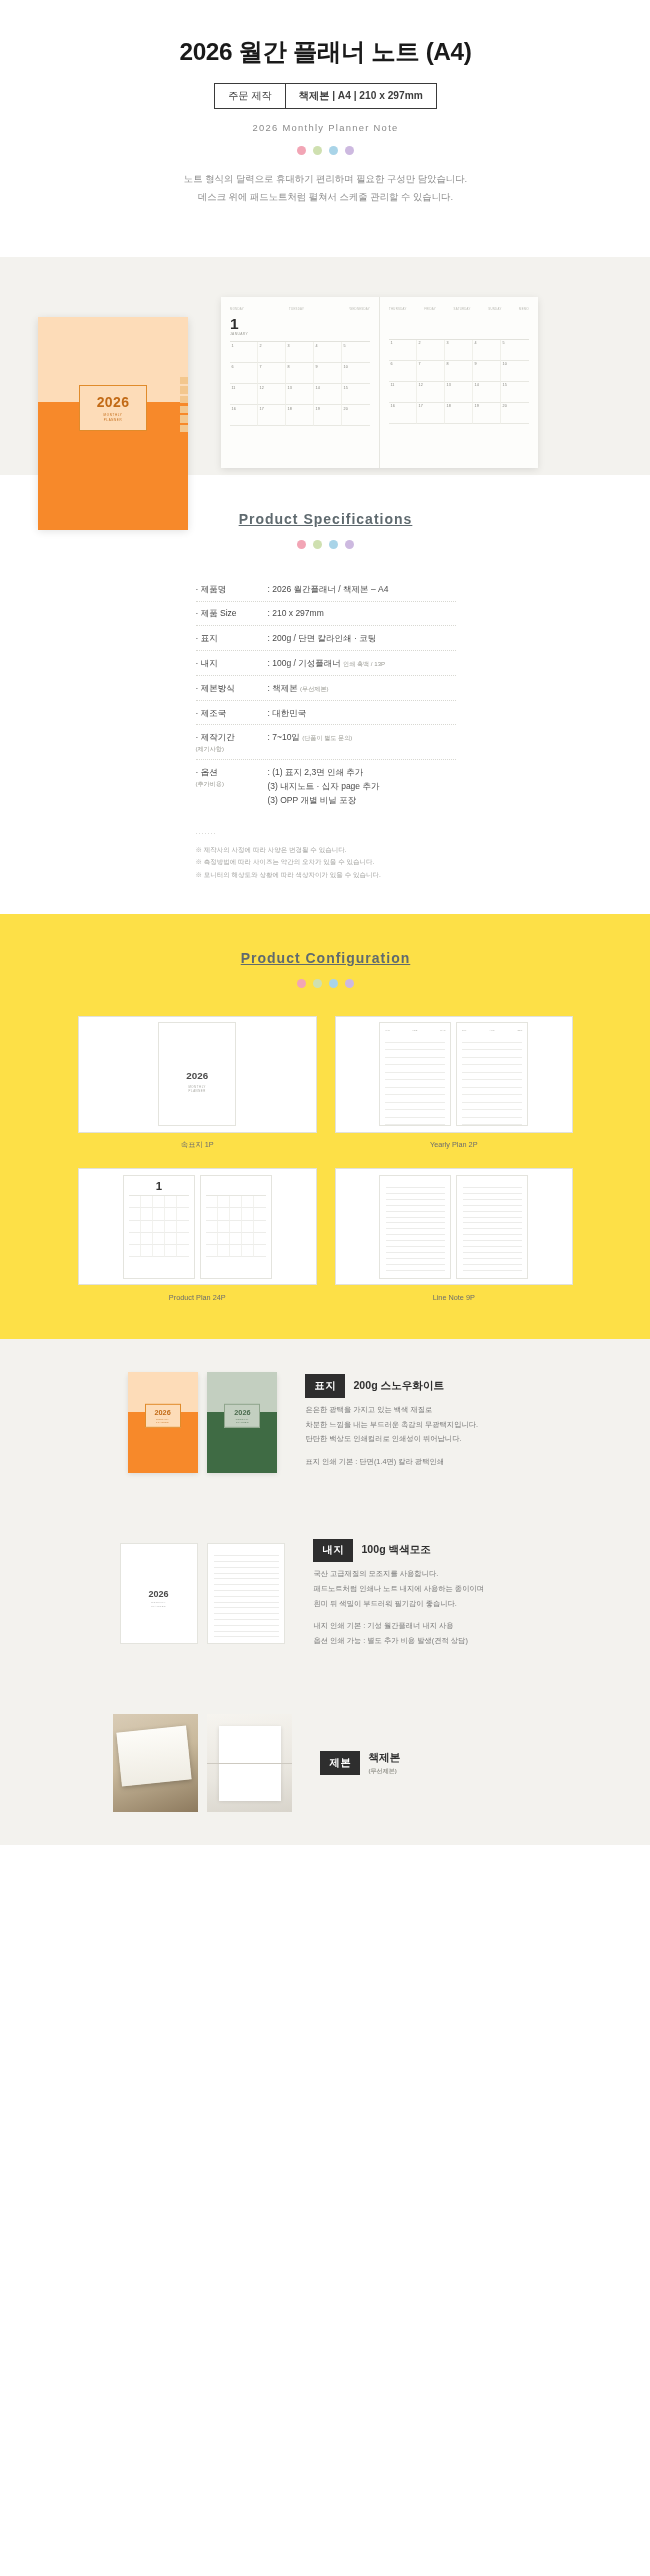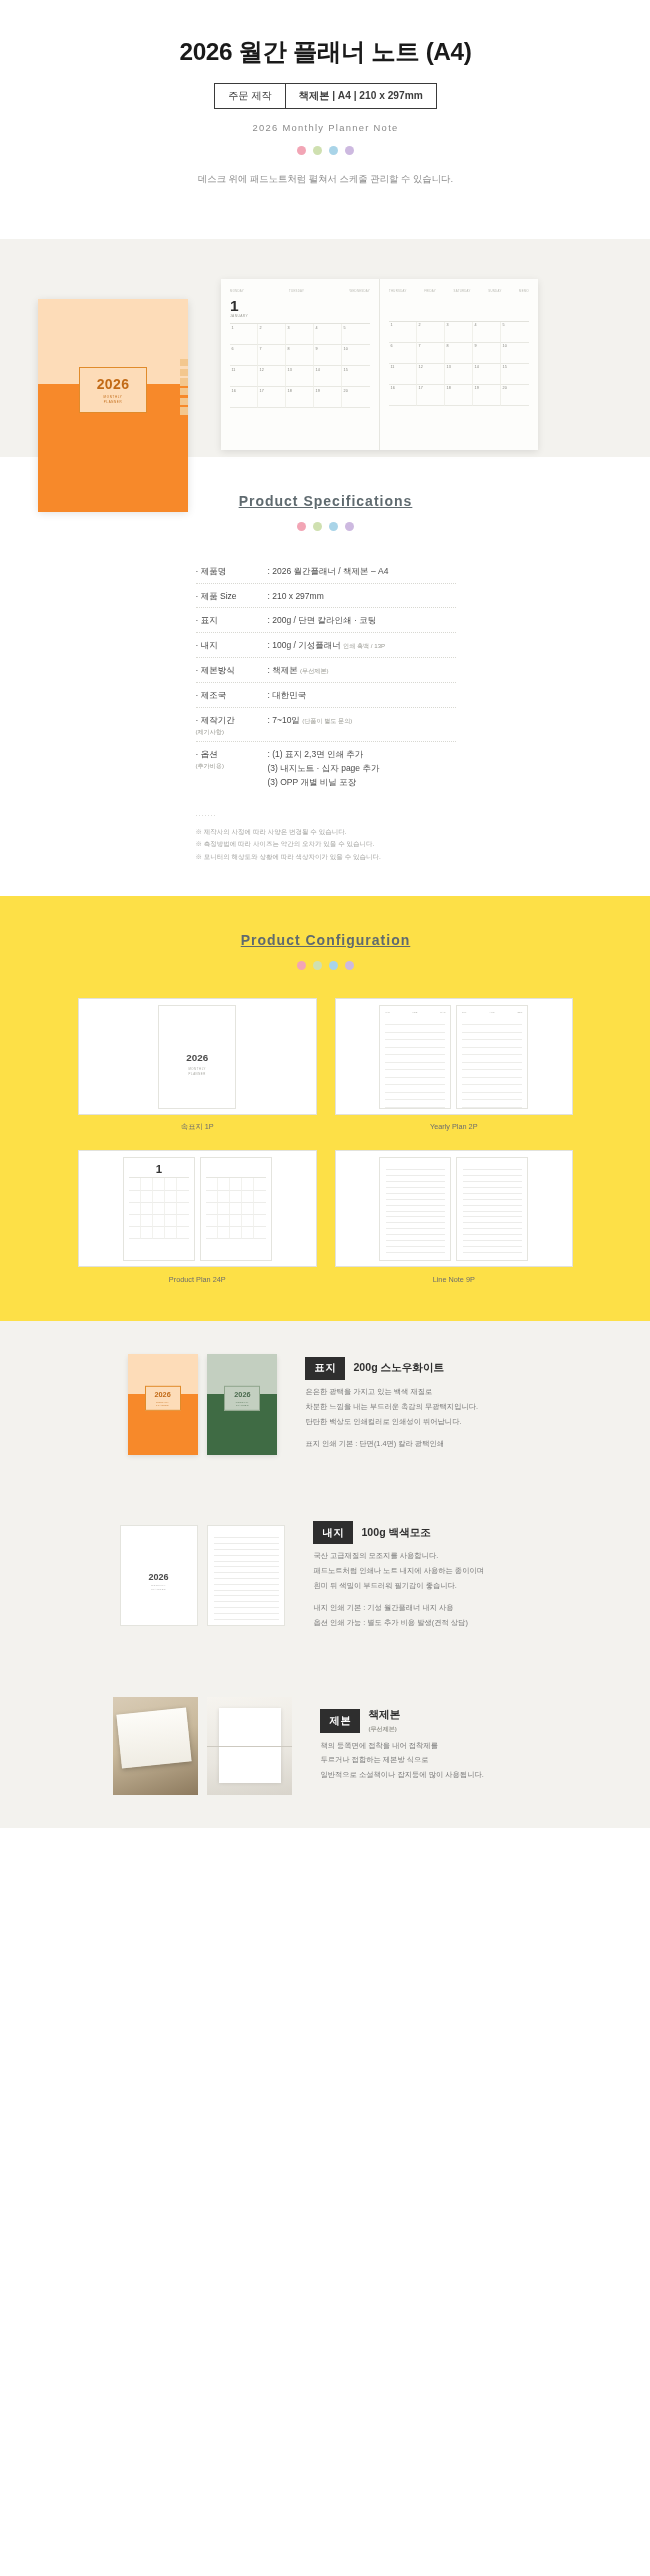--- a/index.html
+++ b/index.html
@@ -263,20 +263,21 @@
       <div class="cell bold">책제본 | A4 | 210 x 297mm</div>
     </div>
     <div class="sub-en">2026 Monthly Planner Note</div>
     <div class="dots">
       <span style="background:#f2a5b5"></span>
       <span style="background:#cfe0b0"></span>
       <span style="background:#a9d4e8"></span>
       <span style="background:#cdb9e0"></span>
     </div>
     <div class="desc">
+      <div>노트 형식의 달력으로 휴대하기 편리하며 필요한 구성만 담았습니다.</div>
       <div>데스크 위에 패드노트처럼 펼쳐서 스케줄 관리할 수 있습니다.</div>
     </div>
   </div>
 
   <div class="hero">
     <div class="hero-inner">
       <div class="spread">
         <div class="pg">
           <div class="mini-head">
             <span>MONDAY</span>
@@ -686,22 +687,17 @@
       <div class="photo photo-b"></div>
     </div>
     <div class="feat-text">
       <div class="feat-head">
         <span class="badge">제본</span>
         <span class="feat-title">
           <span>책제본</span>
           <span class="badge-sm">(무선제본)</span>
         </span>
       </div>
-      <div class="feat-body">
-        <div>책의 등쪽면에 접착을 내어 접착제를</div>
-        <div>두르거나 접합하는 제본방 식으로</div>
-        <div>일반적으로 소설책이나 잡지등에 많이 사용됩니다.</div>
-      </div>
     </div>
   </div>
 
 </div>
 
 
 </body></html>

